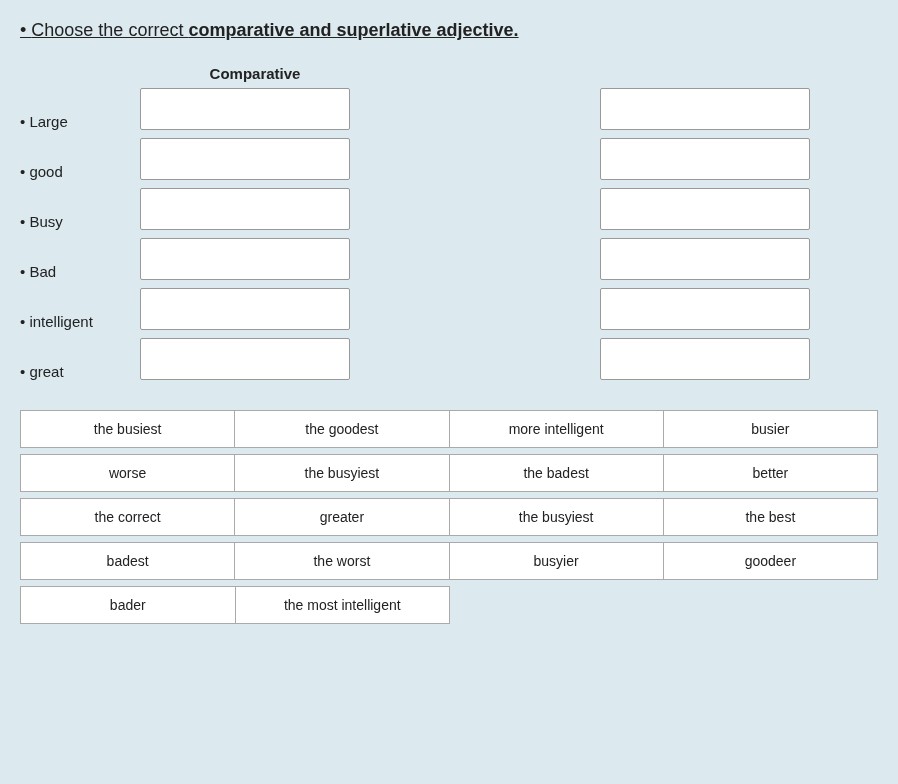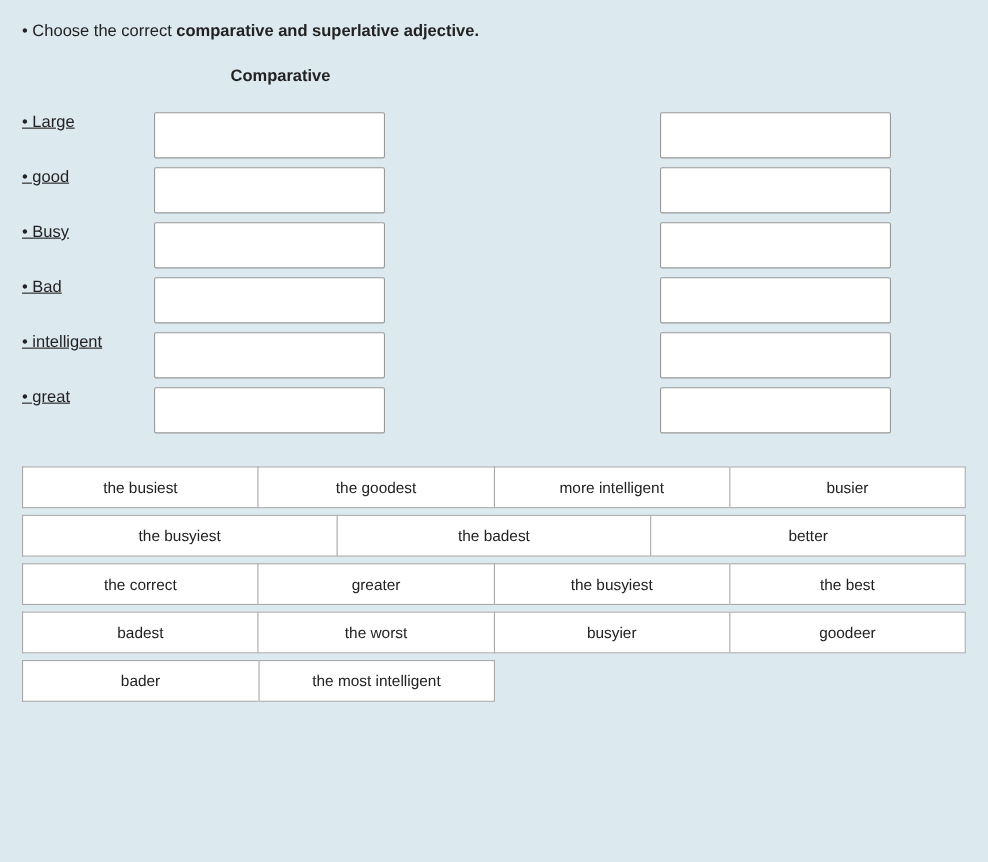--- a/index.html
+++ b/index.html
@@ -7,52 +7,52 @@
       background-color: #dce9ef;
       font-family: Arial, sans-serif;
       font-size: 15px;
       color: #222;
       padding: 20px;
       width: 898px;
       min-height: 784px;
     }
     .instruction {
       margin-bottom: 24px;
-      font-size: 15px;
+      font-size: 18px;
+      text-decoration: underline;
     }
     .instruction strong {
       font-weight: bold;
     }
     .exercise-table {
       width: 100%;
       margin-bottom: 30px;
     }
     .col-headers {
       display: flex;
       margin-left: 120px;
-      margin-bottom: 24px;
+      margin-bottom: 6px;
     }
     .col-header {
       font-weight: bold;
       font-size: 15px;
     }
     .col-header-comp {
       width: 230px;
       text-align: center;
     }
     .col-header-sup {
       width: 230px;
       text-align: center;
       margin-left: 250px;
     }
     .exercise-row {
       display: flex;
-      align-items: flex-start;
+      align-items: flex-end;
       margin-bottom: 8px;
-      text-decoration: underline;
     }
     .row-label {
       width: 120px;
       font-size: 15px;
     }
     .input-box {
       width: 210px;
       height: 42px;
       background: white;
       border: 1.5px solid #999;
@@ -146,20 +146,21 @@
 </div>
 
 <div class="word-bank" id="word-bank-container">
 <div class="word-row">
       <div class="word-tile">the busiest</div>
       <div class="word-tile">the goodest</div>
       <div class="word-tile">more intelligent</div>
       <div class="word-tile">busier</div>
     </div>
     <div class="word-row">
+      <div class="word-tile">worse</div>
       <div class="word-tile">the busyiest</div>
       <div class="word-tile">the badest</div>
       <div class="word-tile">better</div>
     </div>
     <div class="word-row">
       <div class="word-tile">the correct</div>
       <div class="word-tile">greater</div>
       <div class="word-tile">the busyiest</div>
       <div class="word-tile">the best</div>
     </div>

